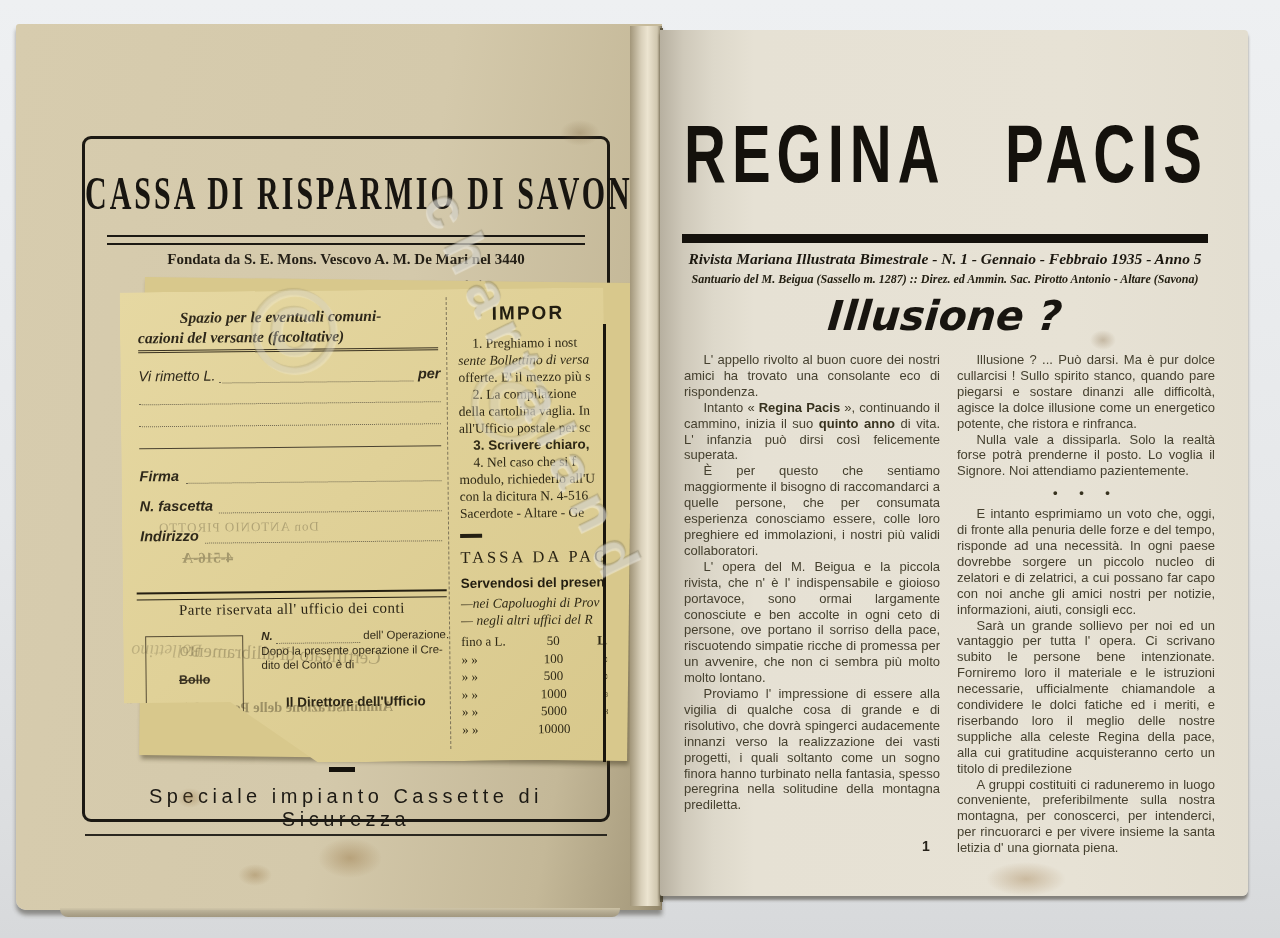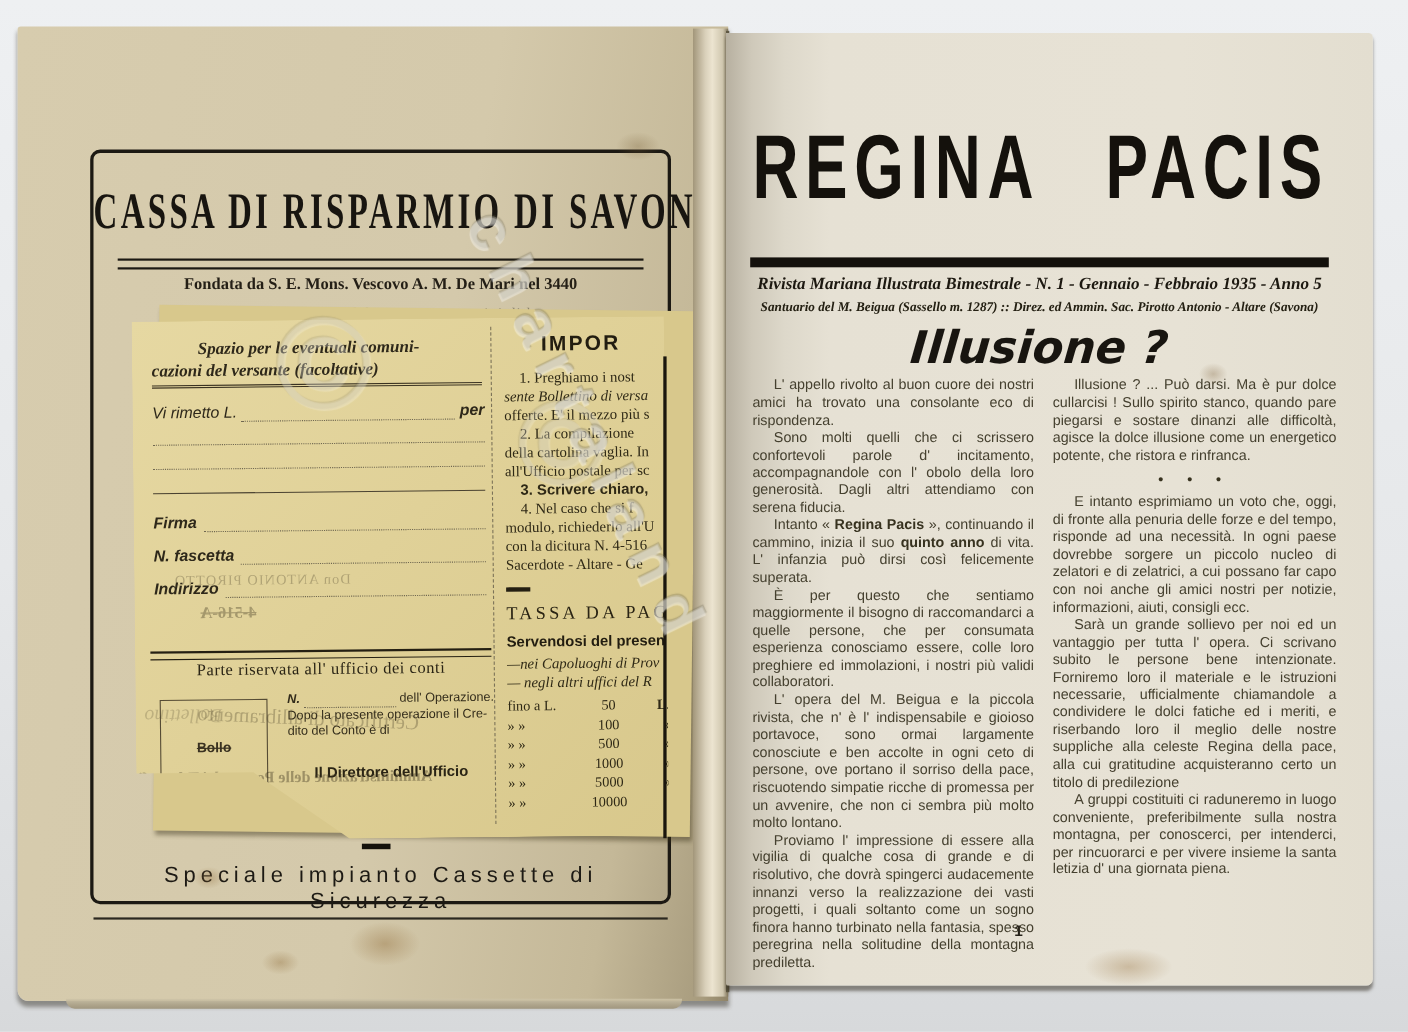--- a/index.html
+++ b/index.html
@@ -108,21 +108,21 @@
     font-family:"Liberation Sans",sans-serif;font-weight:800;font-size:58px;letter-spacing:6px;
     color:#14110c;transform:scaleY(1.42);transform-origin:top;line-height:58px;}
   .masthead-rule{position:absolute;left:22px;top:204px;width:526px;height:9px;background:#14110c;}
   .sub1{position:absolute;left:22px;top:220px;width:526px;text-align:center;white-space:nowrap;
     font-family:"Liberation Serif",serif;font-style:italic;font-weight:700;font-size:15.5px;color:#1c1810;}
   .sub2{position:absolute;left:18px;top:242px;width:534px;text-align:center;white-space:nowrap;
     font-family:"Liberation Serif",serif;font-style:italic;font-weight:700;font-size:12px;color:#242013;}
   .art-title{position:absolute;left:22px;top:262px;width:526px;text-align:center;
     font-family:"DejaVu Sans",sans-serif;font-weight:700;font-style:italic;font-size:41px;
     color:#181510;transform:skewX(-5deg);}
-  .col{position:absolute;top:312px;font-size:13px;line-height:15.9px;text-align:justify;
+  .col{position:absolute;top:322px;font-size:13px;line-height:15.9px;text-align:justify;
     color:#45402f;}
   .col p{margin:0;text-indent:1.5em;}
   .col b{color:#37321f;}
   .col1{left:24px;width:256px;}
   .col2{left:297px;width:258px;}
   .dots-sep{text-align:center;font-weight:700;letter-spacing:9px;text-indent:0 !important;
     margin:6px 0 5px 0 !important;color:#37321f;}
   .pagenum{position:absolute;left:246px;top:808px;width:40px;text-align:center;
     font-weight:700;font-size:14px;color:#26221a;}
 
@@ -263,29 +263,29 @@
       <span>REGINA</span>
       <span>PACIS</span>
     </div>
     <div class="masthead-rule"></div>
     <div class="sub1">Rivista Mariana Illustrata Bimestrale - N. 1 - Gennaio - Febbraio 1935 - Anno 5</div>
     <div class="sub2">Santuario del M. Beigua (Sassello m. 1287) :: Direz. ed Ammin. Sac. Pirotto Antonio - Altare (Savona)</div>
     <div class="art-title">Illusione ?</div>
 
     <div class="col col1">
       <p>L' appello rivolto al buon cuore dei nostri amici ha trovato una consolante eco di rispondenza.</p>
-      <p>Sono molti quelli che ci scrissero confortevoli parole d' incitamento, accompagnandole con l' obolo della loro generosità. Dagli altri attendiamo con serena fiducia.</p>
       <p><span>Intanto « </span><b>Regina Pacis</b><span> », continuando il cammino, inizia il suo </span><b>quinto anno</b><span> di vita. L' infanzia può dirsi così felicemente superata.</span></p>
       <p>È per questo che sentiamo maggiormente il bisogno di raccomandarci a quelle persone, che per consumata esperienza conosciamo essere, colle loro preghiere ed immolazioni, i nostri più validi collaboratori.</p>
       <p>L' opera del M. Beigua e la piccola rivista, che n' è l' indispensabile e gioioso portavoce, sono ormai largamente conosciute e ben accolte in ogni ceto di persone, ove portano il sorriso della pace, riscuotendo simpatie ricche di promessa per un avvenire, che non ci sembra più molto molto lontano.</p>
       <p>Proviamo l' impressione di essere alla vigilia di qualche cosa di grande e di risolutivo, che dovrà spingerci audacemente innanzi verso la realizzazione dei vasti progetti, i quali soltanto come un sogno finora hanno turbinato nella fantasia, spesso peregrina nella solitudine della montagna prediletta.</p>
     </div>
 
     <div class="col col2">
       <p>Illusione ? ... Può darsi. Ma è pur dolce cullarcisi ! Sullo spirito stanco, quando pare piegarsi e sostare dinanzi alle difficoltà, agisce la dolce illusione come un energetico potente, che ristora e rinfranca.</p>
+      <p>Nulla vale a dissiparla. Solo la realtà forse potrà prenderne il posto. Lo voglia il Signore. Noi attendiamo pazientemente.</p>
       <p class="dots-sep">• • •</p>
       <p>E intanto esprimiamo un voto che, oggi, di fronte alla penuria delle forze e del tempo, risponde ad una necessità. In ogni paese dovrebbe sorgere un piccolo nucleo di zelatori e di zelatrici, a cui possano far capo con noi anche gli amici nostri per notizie, informazioni, aiuti, consigli ecc.</p>
       <p>Sarà un grande sollievo per noi ed un vantaggio per tutta l' opera. Ci scrivano subito le persone bene intenzionate. Forniremo loro il materiale e le istruzioni necessarie, ufficialmente chiamandole a condividere le dolci fatiche ed i meriti, e riserbando loro il meglio delle nostre suppliche alla celeste Regina della pace, alla cui gratitudine acquisteranno certo un titolo di predilezione</p>
       <p>A gruppi costituiti ci raduneremo in luogo conveniente, preferibilmente sulla nostra montagna, per conoscerci, per intenderci, per rincuorarci e per vivere insieme la santa letizia d' una giornata piena.</p>
     </div>
 
     <div class="pagenum">1</div>
   </div>
 
   <div class="wm wm-c1">©</div>

